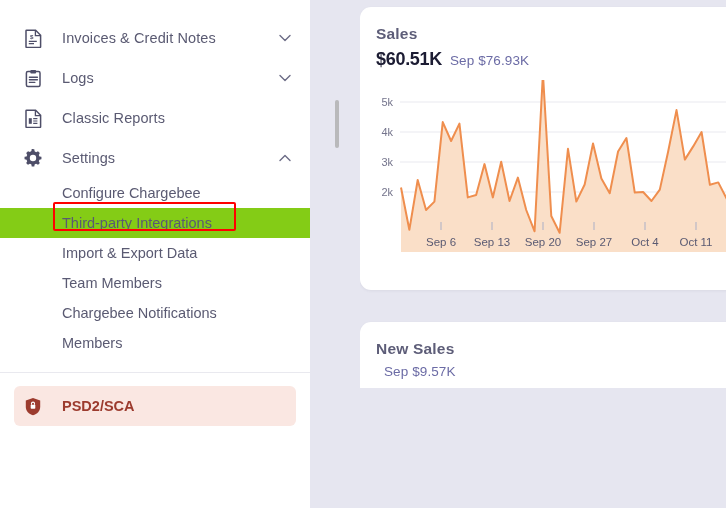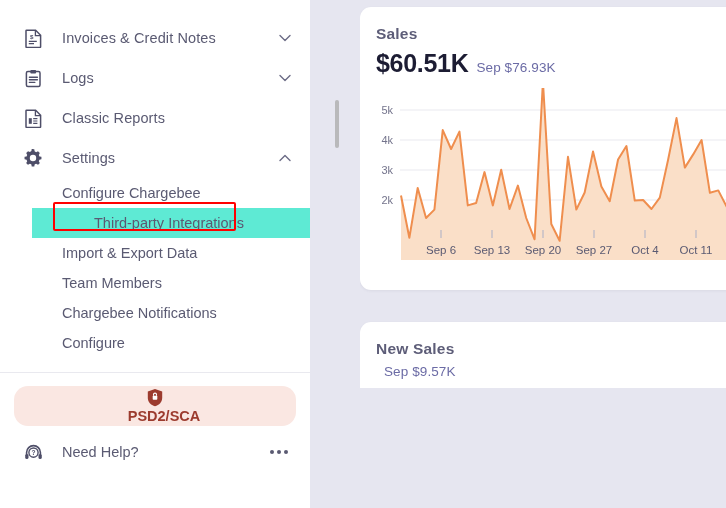--- a/index.html
+++ b/index.html
@@ -70,22 +70,21 @@
     padding-left: 62px;
     cursor: pointer;
     text-align: center;
   }
   .sub-item .sub-label {
     font-size: 14.5px;
     color: #5a5a72;
     white-space: nowrap;
   }
   .sub-item.active {
-    background: #5eead4;
-    margin-left: 32px;
+    background: #84cc16;
   }
 
   
   .redbox {
     position: absolute;
     left: 53px;
     top: 202px;
     width: 183px;
     height: 29px;
     border: 2px solid #ff0000;
@@ -97,26 +96,25 @@
   .divider {
     height: 1px;
     background: #e9e9ef;
     margin: 14px 0 0 0;
   }
 
   .psd2-row {
     margin: 13px 14px 0 14px;
     height: 40px;
     background: #fae7e2;
-    border-radius: 14px;
-    display: flex;
-    align-items: center;
-    padding-left: 0;
+    border-radius: 6px;
+    display: flex;
+    align-items: center;
+    padding-left: 8px;
     cursor: pointer;
-    flex-direction: column;
   }
   .psd2-row .nav-icon { color: #9c3b2e; width: 22px; height: 22px;
     display:flex; align-items:center; justify-content:center; flex:0 0 22px;}
   .psd2-row .nav-label {
     margin-left: 18px;
     font-size: 14.5px;
     color: #9c3b2e;
     font-weight: 600;
   }
 
@@ -191,21 +189,21 @@
     color: #5d5d78;
     font-weight: 600;
     letter-spacing: 0.2px;
   }
   .card-amounts {
     margin: 6px 0 0 16px;
     display: flex;
     align-items: baseline;
   }
   .amount-main {
-    font-size: 25px;
+    font-size: 18px;
     font-weight: 700;
     color: #1c1c33;
     letter-spacing: -0.3px;
   }
   .amount-sub {
     margin-left: 8px;
     font-size: 13.5px;
     font-weight: 400;
     color: #6b6ba5;
     letter-spacing: 0.1px;
@@ -299,55 +297,38 @@
       <div class="sub-item">
         <span class="sub-label">Import &amp; Export Data</span>
       </div>
       <div class="sub-item">
         <span class="sub-label">Team Members</span>
       </div>
       <div class="sub-item">
         <span class="sub-label">Chargebee Notifications</span>
       </div>
       <div class="sub-item">
-        <span class="sub-label">Configure</span>
+        <span class="sub-label">Members</span>
       </div>
 
     </div>
 
     <div class="divider"></div>
 
     <div class="psd2-row">
       <span class="nav-icon">
         <svg width="18" height="19" viewBox="0 0 18 19">
           <path d="M9 1 1.8 3.6v6.2c0 4.3 3 7.3 7.2 8.5 4.2-1.2 7.2-4.2 7.2-8.5V3.6L9 1z" fill="#9c3b2e"></path>
           <rect x="6.7" y="7.7" width="4.6" height="4.1" rx="0.8" fill="#ffffff"></rect>
           <path d="M7.5 7.7V6.6a1.5 1.5 0 0 1 3 0v1.1" stroke="#ffffff" stroke-width="1.1" fill="none"></path>
         </svg>
       </span>
       <span class="nav-label">PSD2/SCA</span>
     </div>
 
-    <div class="help-row">
-      <span class="nav-icon">
-        <svg width="19" height="19" viewBox="0 0 19 19">
-          <path d="M2.6 12.6V9.5a6.9 6.9 0 0 1 13.8 0v3.1" stroke="#4e4e68" stroke-width="1.6" fill="none" stroke-linecap="round"></path>
-          <rect x="1.2" y="10.9" width="3.3" height="5.2" rx="1.6" fill="#4e4e68"></rect>
-          <rect x="14.5" y="10.9" width="3.3" height="5.2" rx="1.6" fill="#4e4e68"></rect>
-          <circle cx="9.5" cy="9.6" r="4.6" stroke="#4e4e68" stroke-width="1.4" fill="none"></circle>
-          <text x="9.5" y="12.4" font-size="6.6" font-family="Liberation Sans, sans-serif" fill="#4e4e68" text-anchor="middle" font-weight="bold">?</text>
-        </svg>
-      </span>
-      <span class="nav-label">Need Help?</span>
-      <span class="dots">
-        <span></span>
-          <span></span>
-          <span></span>
-      </span>
-    </div>
 
     <div class="redbox"></div>
   </aside>
 
   <div id="gutter">
     <div id="scroll-thumb"></div>
   </div>
 
   <main id="main">
 

